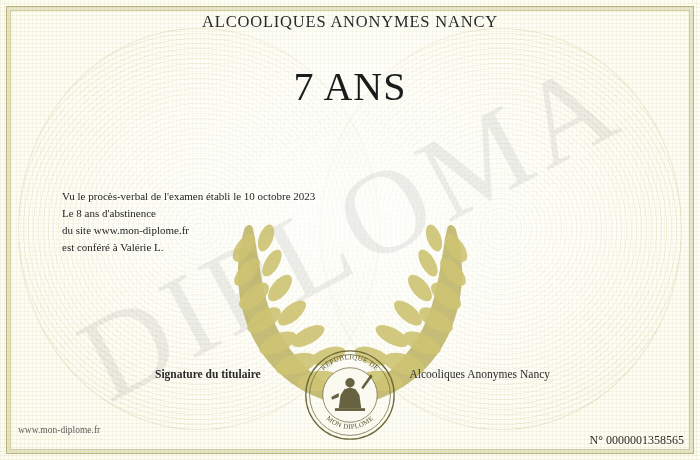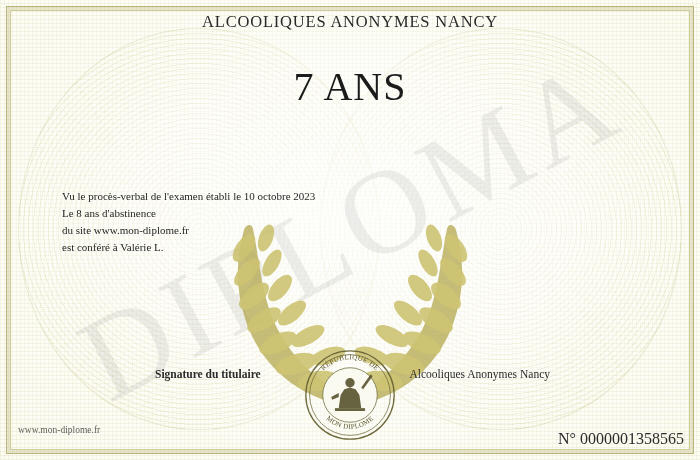--- a/index.html
+++ b/index.html
@@ -171,21 +171,21 @@
     position: absolute;
     left: 18px;
     bottom: 25px;
     font-size: 9.5px;
     color: #5c5c5c;
   }
   .footer-right {
     position: absolute;
     right: 16px;
     bottom: 12px;
-    font-size: 16px;
+    font-size: 12px;
     color: #2a2a2a;
   }
 </style>
 </head>
 <body>
 
 <div class="certificate">
 
   <div class="bg-base"></div>
   <div class="bg-oval oval-left"></div>

